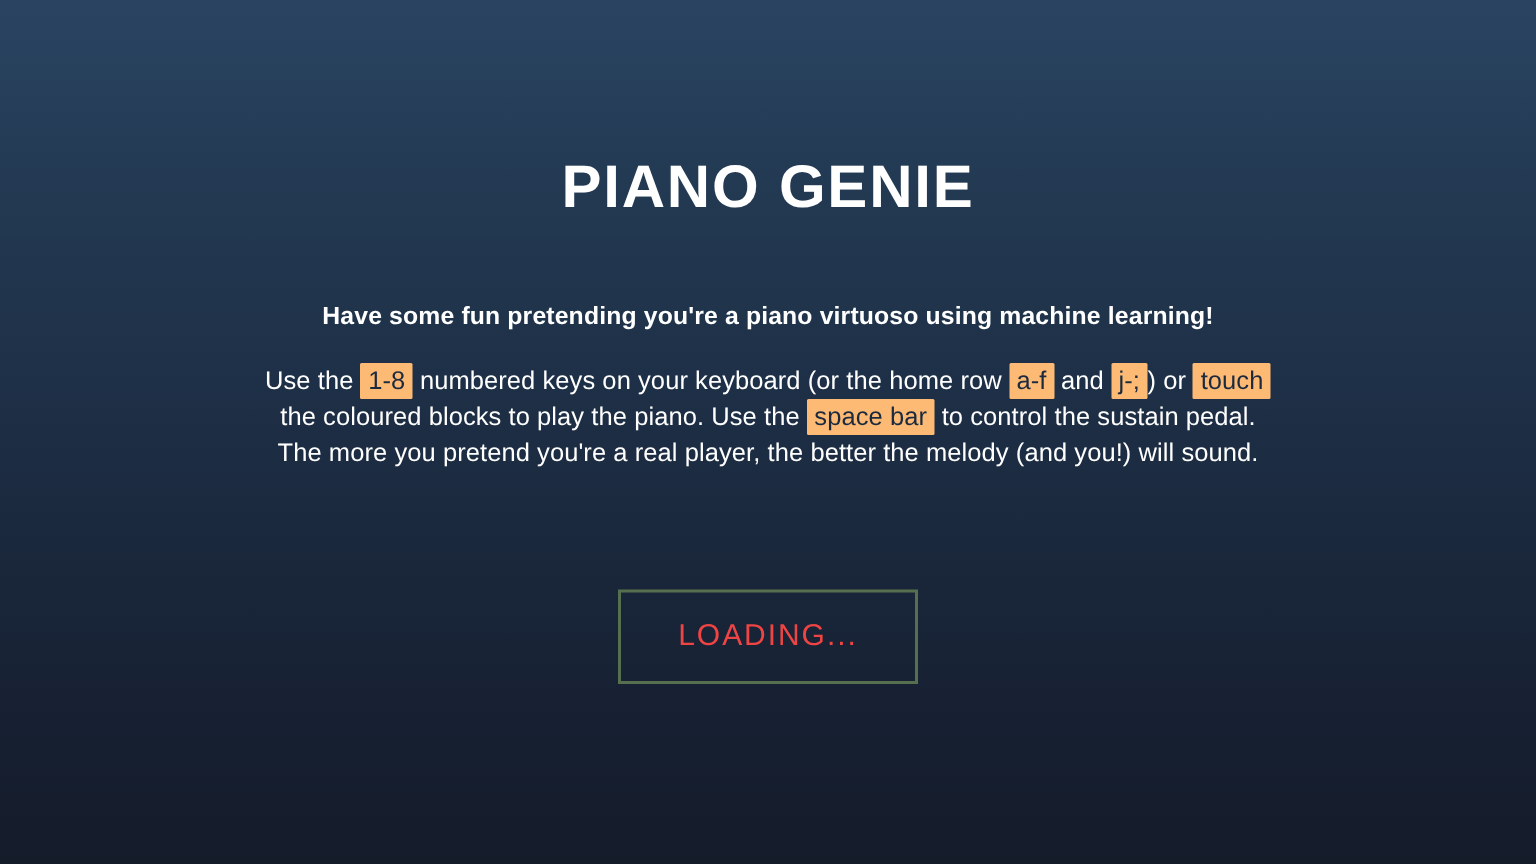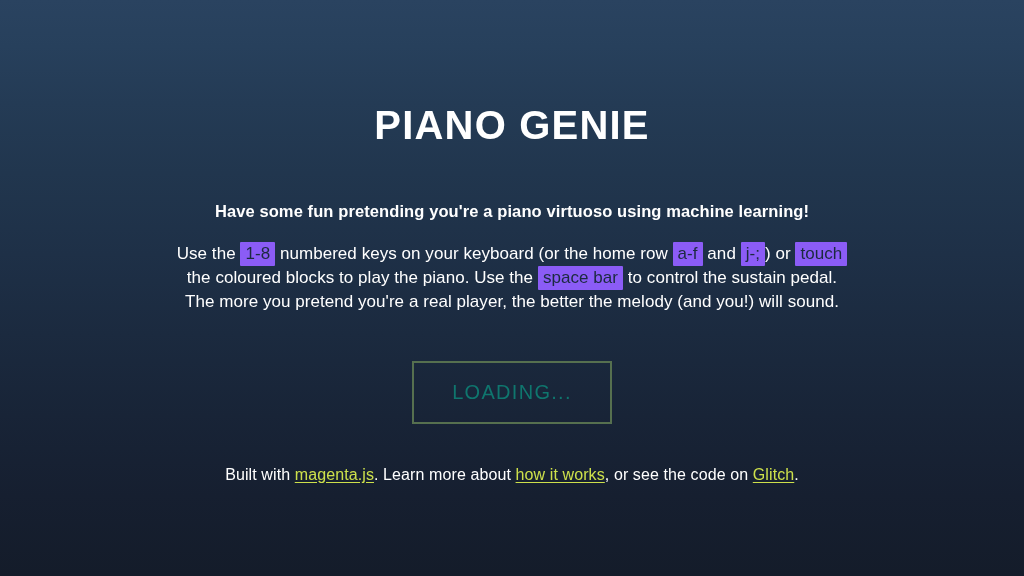--- a/index.html
+++ b/index.html
@@ -74,21 +74,21 @@
   .instructions {
     margin: 18px 0 0 0;
     font-size: 17px;
     font-weight: 400;
     color: #ffffff;
     line-height: 1.42;
     letter-spacing: 0.05px;
   }
 
   .hl {
-    background: #8b5cf6;
+    background: #fdba74;
     color: #1b2a3f;
     padding: 2px 5px 3px 5px;
     border-radius: 1px;
     font-weight: 400;
     box-decoration-break: clone;
     -webkit-box-decoration-break: clone;
   }
 
   
   .cta-wrap {
@@ -99,30 +99,31 @@
     display: flex;
     justify-content: center;
   }
 
   .cta {
     width: 200px;
     height: 63px;
     box-sizing: border-box;
     border: 2px solid #56704f;
     background: transparent;
-    color: #0f766e;
+    color: #ef4444;
     font-family: "Liberation Sans", sans-serif;
     font-size: 20px;
     font-weight: 400;
     letter-spacing: 1.3px;
     display: flex;
     align-items: center;
     justify-content: center;
     cursor: default;
     border-radius: 0;
+    margin-top: 32px;
   }
 
   
   .footer {
     position: absolute;
     top: 466px;
     left: 0;
     right: 0;
     text-align: center;
     font-size: 16px;
@@ -149,15 +150,14 @@
     <p class="tagline">Have some fun pretending you're a piano virtuoso using machine learning!</p>
 
     <p class="instructions"><span>Use the </span><span class="hl">1-8</span><span> numbered keys on your keyboard (or the home row </span><span class="hl">a-f</span><span> and </span><span class="hl">j-;</span><span>) or </span><span class="hl">touch</span><span> the coloured blocks to play the piano. Use the </span><span class="hl">space bar</span><span> to control the sustain pedal. The more you pretend you're a real player, the better the melody (and you!) will sound.</span></p>
 
   </div>
 
   <div class="cta-wrap">
     <button class="cta">LOADING...</button>
   </div>
 
-  <div class="footer"><span>Built with </span><a href="#">magenta.js</a><span>. Learn more about </span><a href="#">how it works</a><span>, or see the code on </span><a href="#">Glitch</a><span>.</span></div>
 
 </div>
 
 </body></html>

